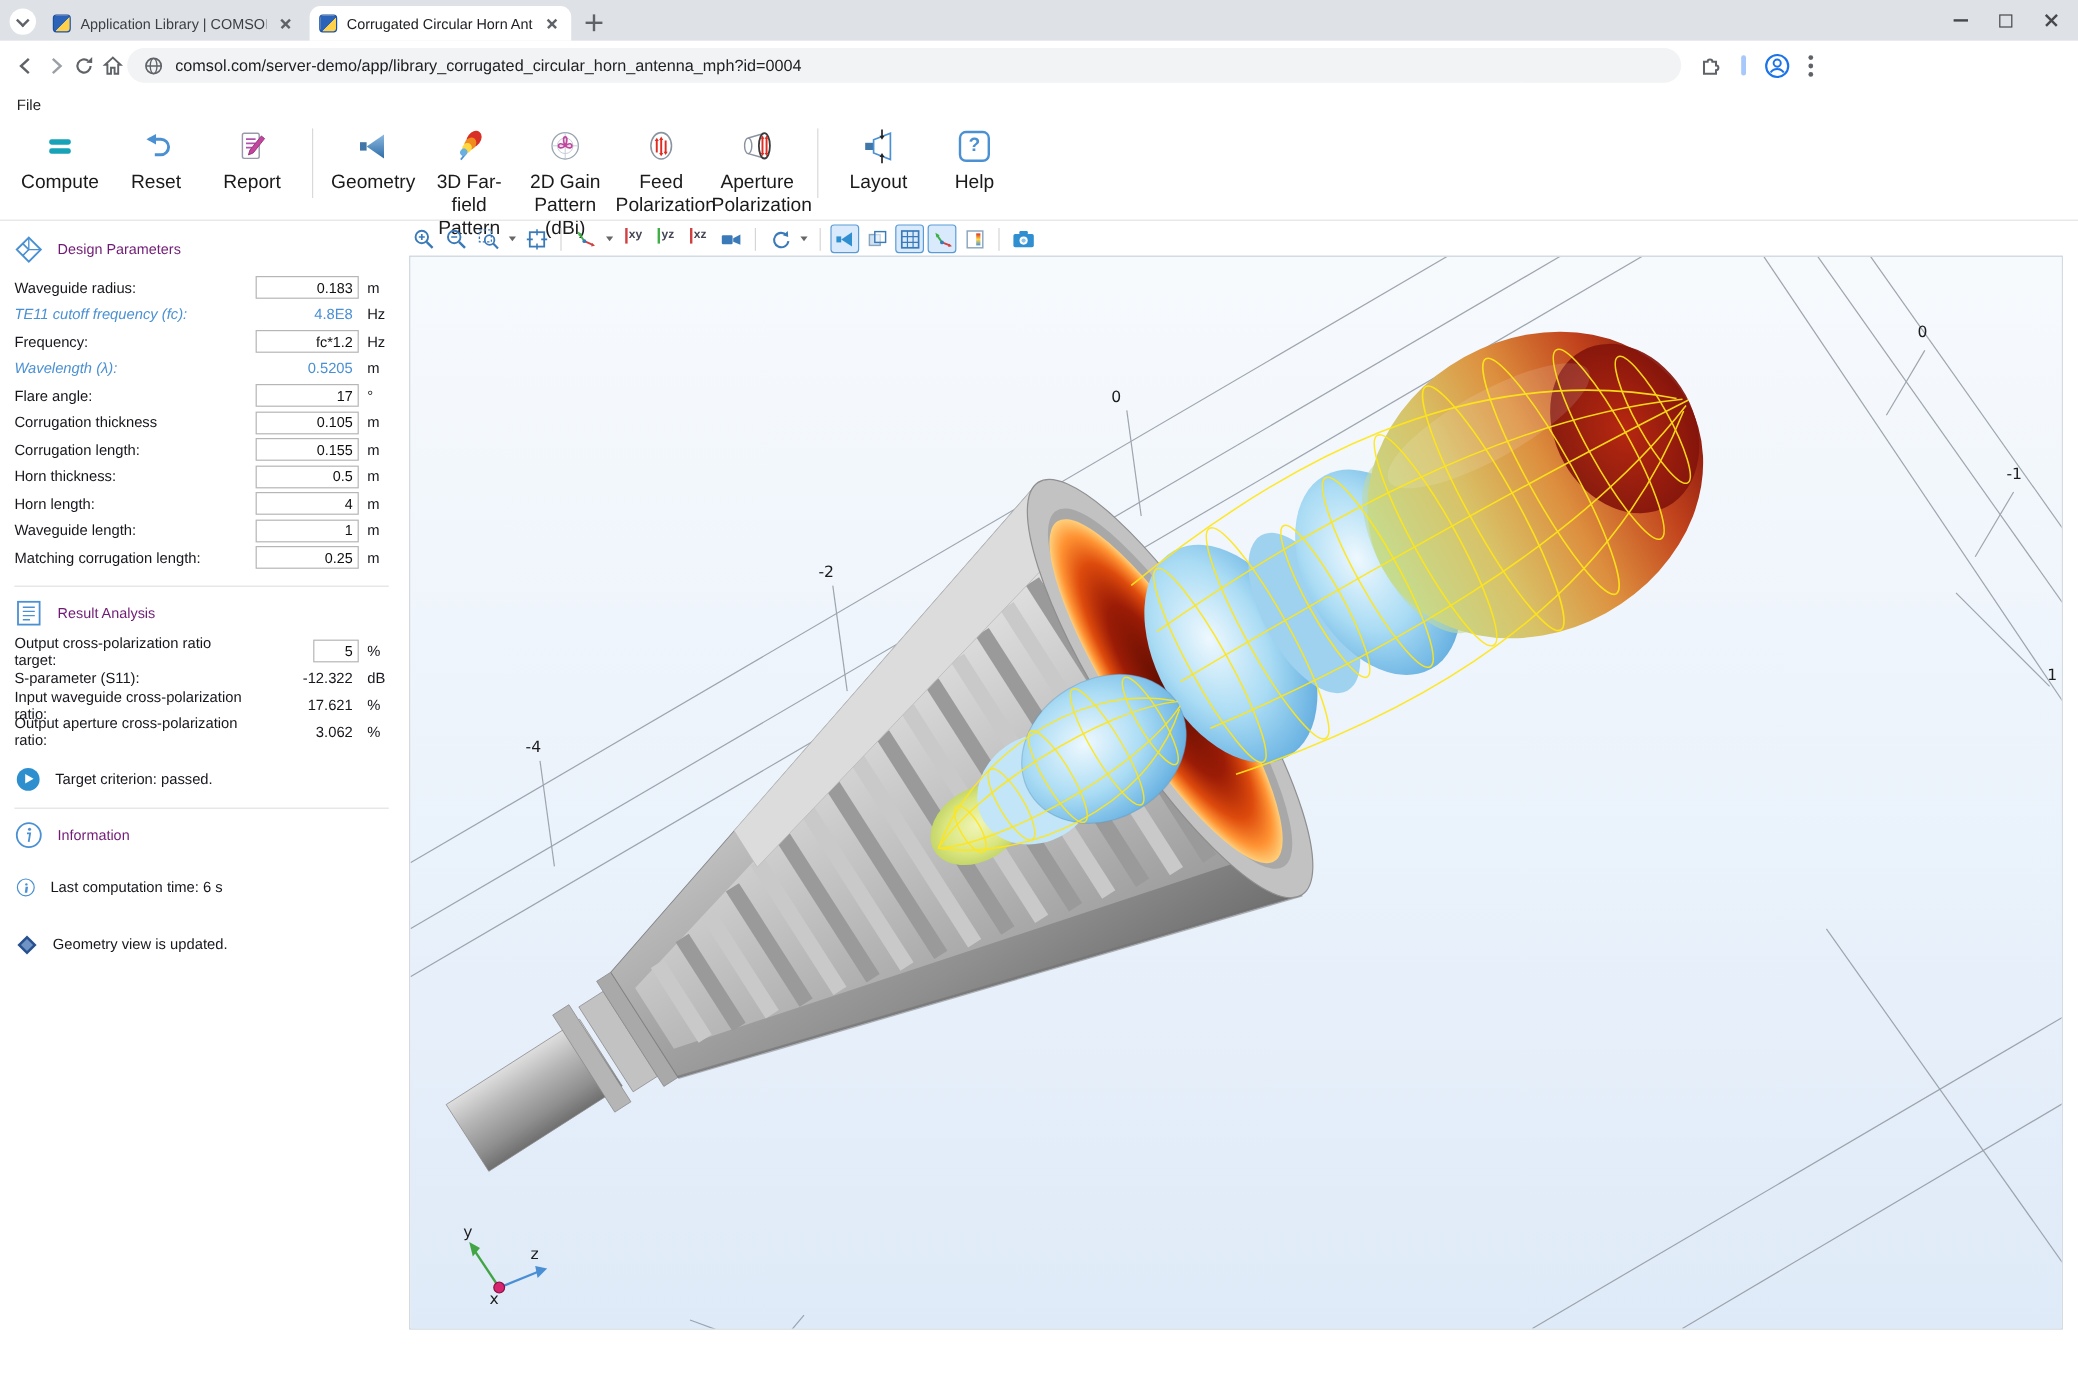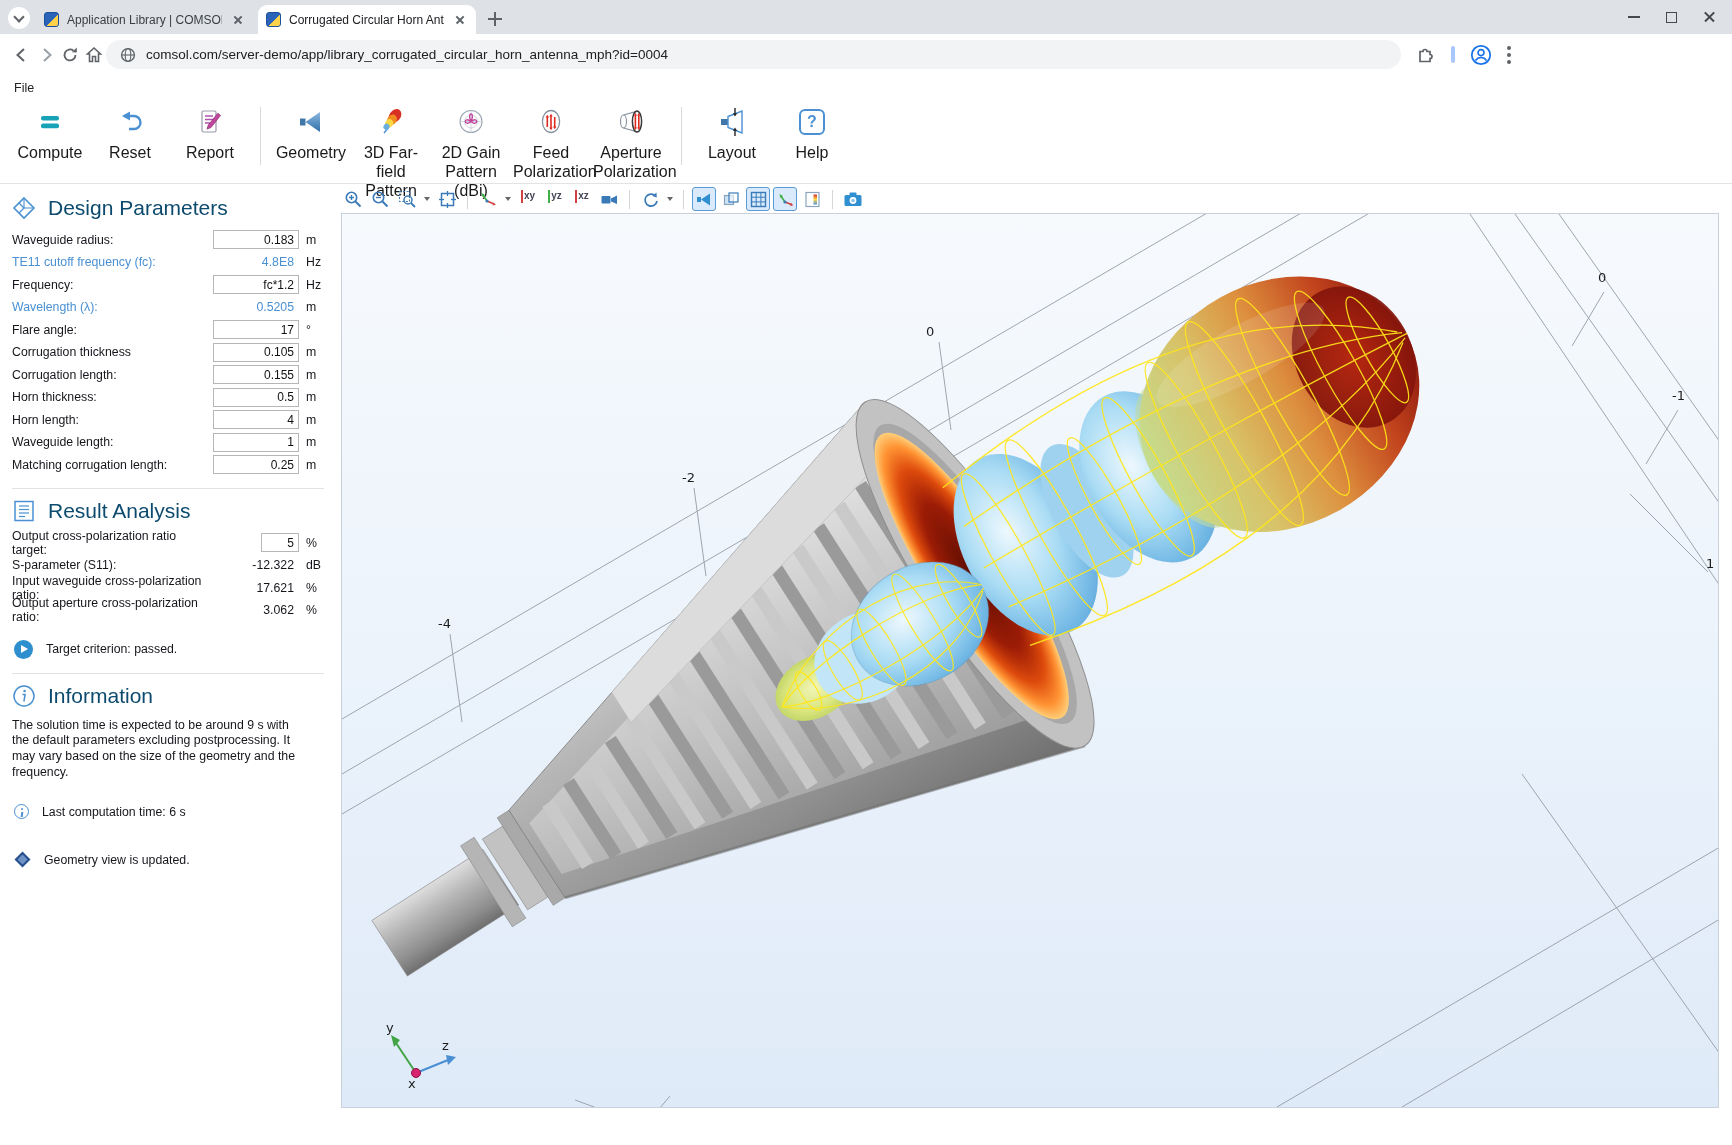--- a/index.html
+++ b/index.html
@@ -51,24 +51,24 @@
   .rbtn .ric { height:34px; display:flex; align-items:center; justify-content:center; }
   .rlabel { font-size:16px; color:#1a1a1a; text-align:center; line-height:1.18; width:76px; }
   .rsep { width:1px; height:58px; background:#d9d9d9; margin:8px 10px 0 10px; }
   .help-box { width:26px; height:26px; border:2px solid #4a90d2; border-radius:6px; display:flex;
               align-items:center; justify-content:center; color:#4a90d2; font-weight:bold; font-size:16px; }
   .ribbon-border { position:absolute; top:183px; left:0; right:0; height:1px; background:#e3e3e3; }
 
   
   .left-panel { position:absolute; top:188px; left:12px; width:318px; }
   .sect-head { display:flex; align-items:center; gap:12px; margin:8px 0 10px 0; }
-  .sect-title { font-size:21px; color:#0c4a6e; }
+  .sect-title { font-size:12px; color:#701a75; }
   .prow { display:flex; align-items:center; margin:3.5px 0; height:19px; }
   .plabel { flex:1; font-size:12.3px; color:#16161d; }
-  .plabel.blue { color:#4a90d2; }
+  .plabel.blue { color:#4a90d2;font-style:italic; }
   .pfield { width:86px; height:19px; border:1px solid #b6b6b6; background:#fff; font-size:12px;
             text-align:right; padding:0 4px; color:#111; font-family:"Liberation Sans",sans-serif; }
   .pfield.narrow { width:38px; margin-left:48px; }
   .pvalue { width:86px; text-align:right; font-size:12.3px; color:#16161d; padding-right:5px; }
   .pvalue.blue { color:#4a90d2; }
   .punit { width:24px; margin-left:7px; font-size:12.3px; color:#16161d; }
   .divider { border-top:1px solid #e2e2e2; margin:14px 6px 10px 0; }
   .status-row { display:flex; align-items:center; gap:13px; margin:20px 0 4px 2px; font-size:12.3px; color:#16161d; }
   .play-ic { width:19px; height:19px; border-radius:50%; background:#2e8fce; position:relative; flex:none;}
   .play-ic::before { content:""; position:absolute; left:7px; top:5px; border-left:7px solid #fff;
@@ -406,21 +406,20 @@
   <div class="divider"></div>
 
   <div class="sect-head">
     <svg width="24" height="24">
         <circle cx="12" cy="12" r="10" fill="none" stroke="#4a90d2" stroke-width="1.5"></circle>
         <circle cx="12.6" cy="7" r="1.3" fill="#4a90d2"></circle>
         <path d="M10.5 10.5 l2.6 0 l-1.2 7" fill="none" stroke="#4a90d2" stroke-width="1.5"></path>
       </svg>
     <span class="sect-title">Information</span>
   </div>
-  <div class="info-text">The solution time is expected to be around 9 s with the default parameters excluding postprocessing. It may vary based on the size of the geometry and the frequency.</div>
 
   <div class="status-row" style="margin-top:24px">
     <span class="i-small"></span>
     <span>Last computation time: 6 s</span>
   </div>
   <div class="status-row" style="margin-top:32px">
     <svg width="17" height="17">
         <polygon points="8.5,0.5 16.5,8.5 8.5,16.5 0.5,8.5" fill="#27508f"></polygon>
         <polygon points="8.5,3.5 13.5,8.5 8.5,13.5 3.5,8.5" fill="#6e93c4"></polygon>
       </svg>

